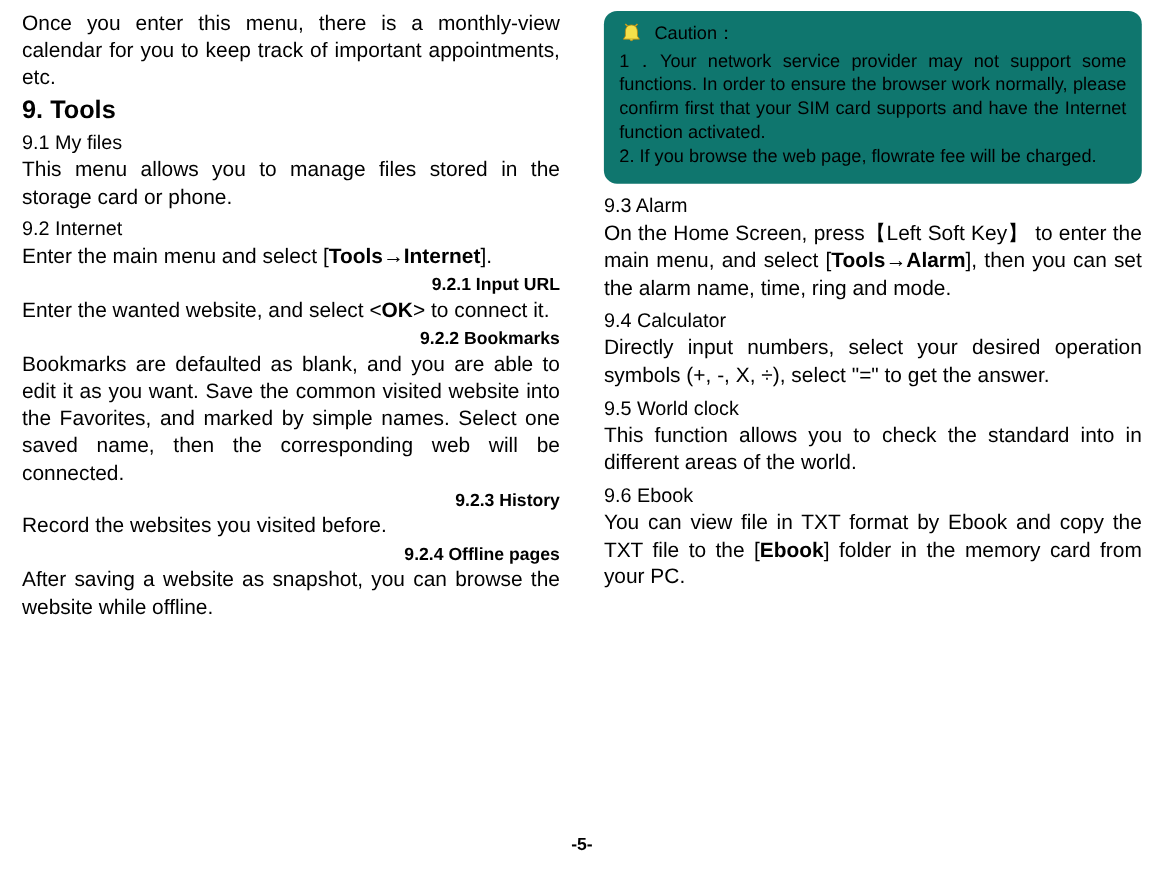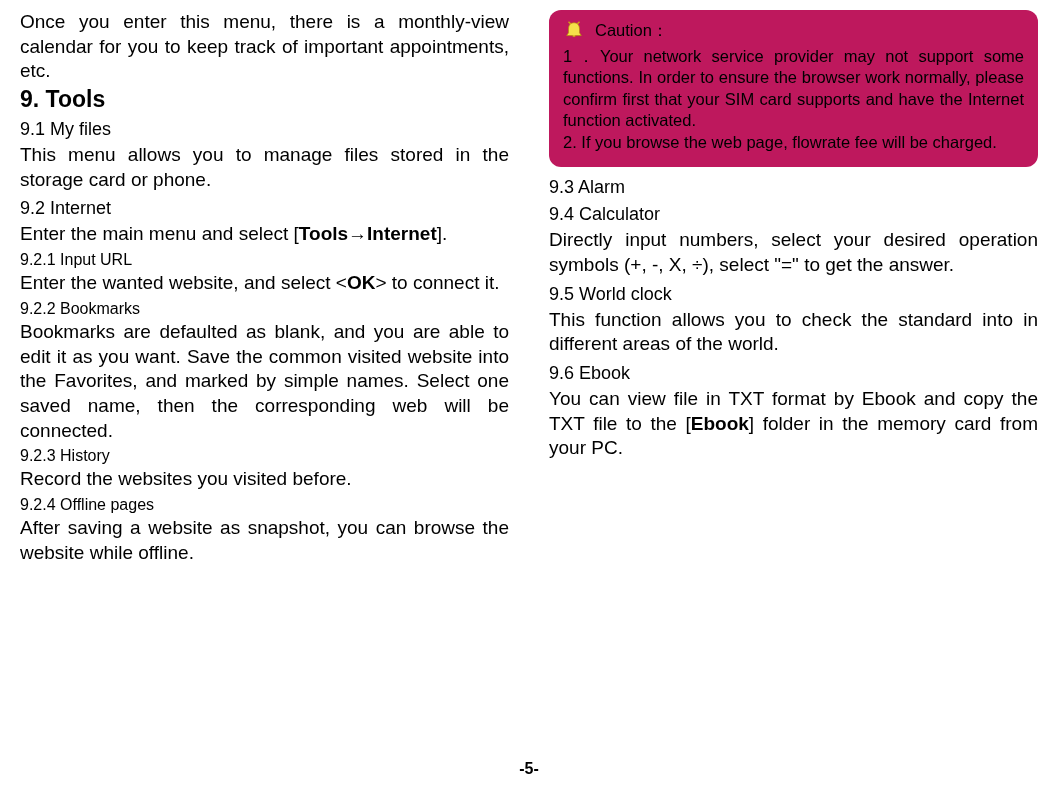--- a/index.html
+++ b/index.html
@@ -31,35 +31,36 @@
     margin-top: 2px;
   }
   h2 {
     font-size: 18px;
     font-weight: normal;
     margin-top: 6px;
     margin-bottom: 3px;
   }
   h3 {
     font-size: 16px;
-    font-weight: normal;
+    font-weight: bold;
     margin-top: 4px;
     margin-bottom: 2px;
+    text-align: right;
   }
   p {
     font-size: 19px;
     line-height: 1.3;
     text-align: justify;
     margin-bottom: 2px;
   }
   .bold-inline {
     font-weight: bold;
   }
   .caution-box {
-    background: #be185d;
+    background: #0f766e;
     border-radius: 12px;
     padding: 10px 14px 14px 14px;
     margin-bottom: 10px;
     font-size: 16.5px;
     line-height: 1.3;
   }
   .caution-title {
     display: flex;
     align-items: center;
     gap: 10px;
@@ -120,20 +121,23 @@
           <path d="M12 3 C8 3 6 6 6 10 L6 14 L4 17 L20 17 L18 14 L18 10 C18 6 16 3 12 3 Z" fill="#f5e04a" stroke="#b8860b" stroke-width="0.8"></path>
           <path d="M10 17 Q12 20 14 17" fill="#f5e04a" stroke="#b8860b" stroke-width="0.8"></path>
         </svg>
         <span>Caution：</span>
       </div>
       <div class="caution-text">1．Your network service provider may not support some functions. In order to ensure the browser work normally, please confirm first that your SIM card supports and have the Internet function activated.</div>
       <div class="caution-text">2. If you browse the web page, flowrate fee will be charged.</div>
     </div>
 
     <h2>9.3 Alarm</h2>
+    <p>
+      <span>On the Home Screen, press【Left Soft Key】 to enter the main menu, and select [</span><span class="bold-inline">Tools→Alarm</span><span>], then you can set the alarm name, time, ring and mode.</span>
+    </p>
 
     <h2>9.4 Calculator</h2>
     <p>Directly input numbers, select your desired operation symbols (+, -, X, ÷), select "=" to get the answer.</p>
 
     <h2>9.5 World clock</h2>
     <p>This function allows you to check the standard into in different areas of the world.</p>
 
     <h2>9.6 Ebook</h2>
     <p>
       <span>You can view file in TXT format by Ebook and copy the TXT file to the [</span><span class="bold-inline">Ebook</span><span>] folder in the memory card from your PC.</span>

